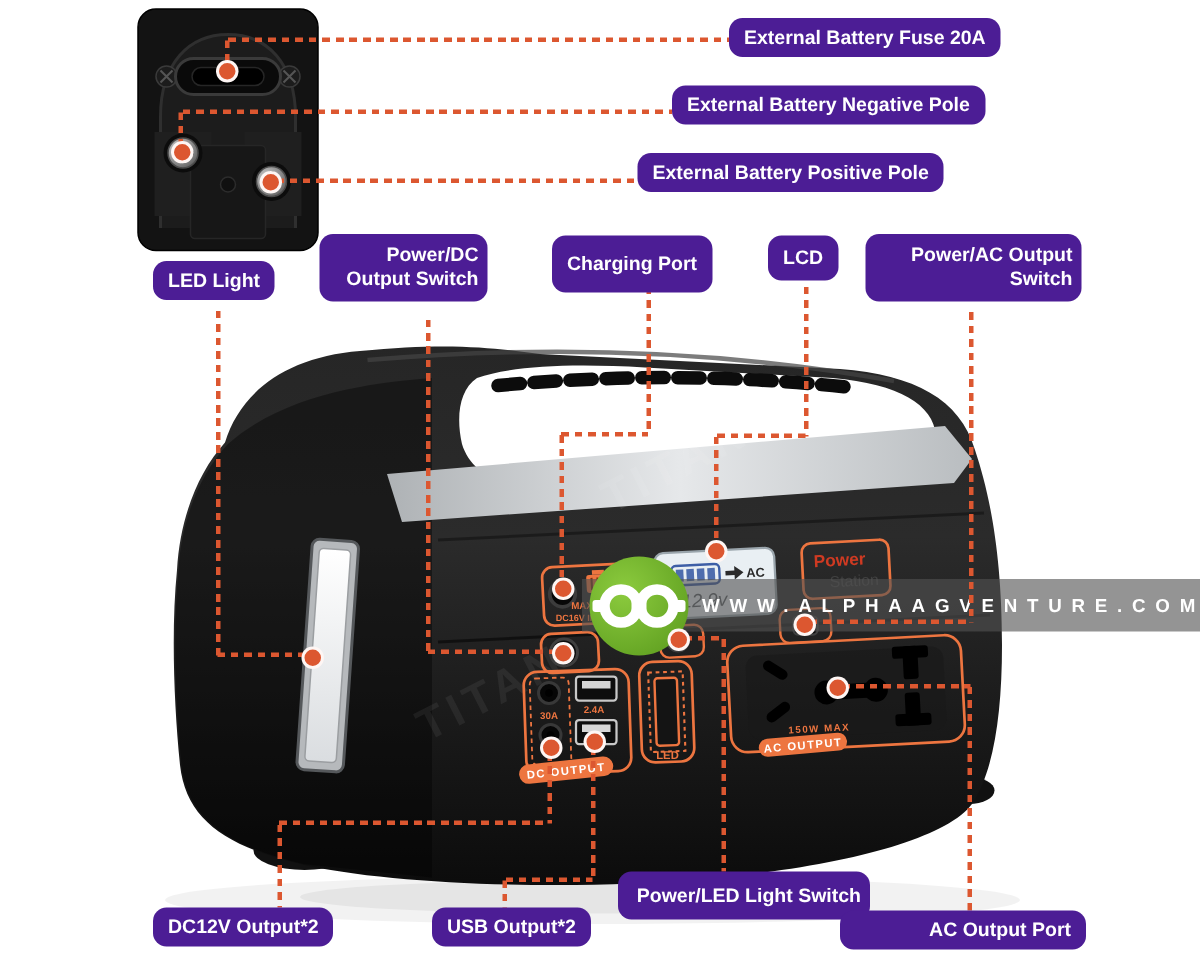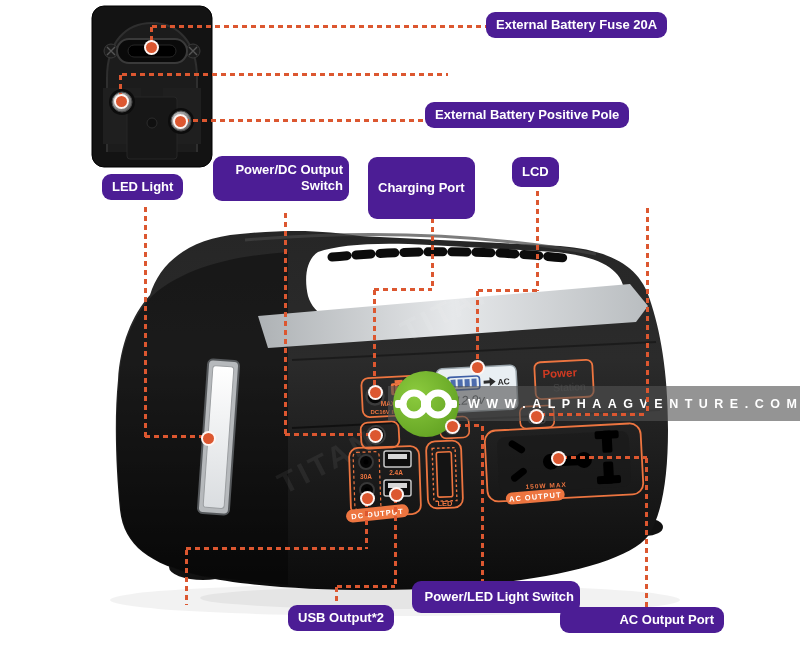--- a/index.html
+++ b/index.html
@@ -8,22 +8,22 @@
   #stage svg.canvas{position:absolute;left:0;top:0;z-index:1;}
   
   .co{position:absolute;background:#4c1d95;color:#fff;font-weight:bold;font-size:13px;
       line-height:1.25;text-align:right;border-radius:9px;padding:5px 10px;
       box-sizing:border-box;z-index:6;}
   .nw{white-space:nowrap;}
   #co-fuse{left:486px;top:12px;}
   #co-neg{left:448px;top:57px;}
   #co-pos{left:425px;top:102px;}
   #co-led{left:102px;top:174px;}
-  #co-pdc{left:213px;top:156px;width:136px;padding:6px 6px;}
-  #co-chg{left:368px;top:157px;padding:23px 10px;}
+  #co-pdc{left:213px;top:156px;width:112px;padding:6px 6px;}
+  #co-chg{left:368px;top:157px;padding:11px 10px;}
   #co-lcd{left:512px;top:157px;padding:7px 10px;}
   #co-pac{left:577px;top:156px;width:144px;padding:6px 6px;}
   #co-dc12{left:102px;top:605px;}
   #co-usb{left:288px;top:605px;}
   #co-pled{left:412px;top:581px;width:168px;padding:8px 6px;}
   #co-acout{left:560px;top:607px;min-width:164px;}
   
   .dh{position:absolute;height:3px;z-index:4;
       background:repeating-linear-gradient(90deg,#DC5730 0 5px,transparent 5px 9px);}
   .dv{position:absolute;width:3px;z-index:4;
@@ -305,22 +305,25 @@
     <div class="dh" style="left:456px;top:424px;width:27px;"></div>
     <div class="dv" style="left:481px;top:426px;height:155px;"></div>
   </div>
   <div>
     <div class="dot" style="left:551px;top:451px;"></div>
     <div class="dh" style="left:562px;top:456px;width:85px;"></div>
     <div class="dv" style="left:645px;top:458px;height:149px;"></div>
   </div>
 
   <div id="co-fuse" class="co nw">External Battery Fuse 20A</div>
+  <div id="co-neg" class="co nw">External Battery Negative Pole</div>
   <div id="co-pos" class="co nw">External Battery Positive Pole</div>
   <div id="co-led" class="co nw">LED Light</div>
   <div id="co-pdc" class="co">Power/DC Output Switch</div>
   <div id="co-chg" class="co nw">Charging Port</div>
   <div id="co-lcd" class="co nw">LCD</div>
+  <div id="co-pac" class="co">Power/AC Output Switch</div>
+  <div id="co-dc12" class="co nw">DC12V Output*2</div>
   <div id="co-usb" class="co nw">USB Output*2</div>
   <div id="co-pled" class="co">Power/LED Light Switch</div>
   <div id="co-acout" class="co nw">AC Output Port</div>
 
 </div>
 
 </body></html>

